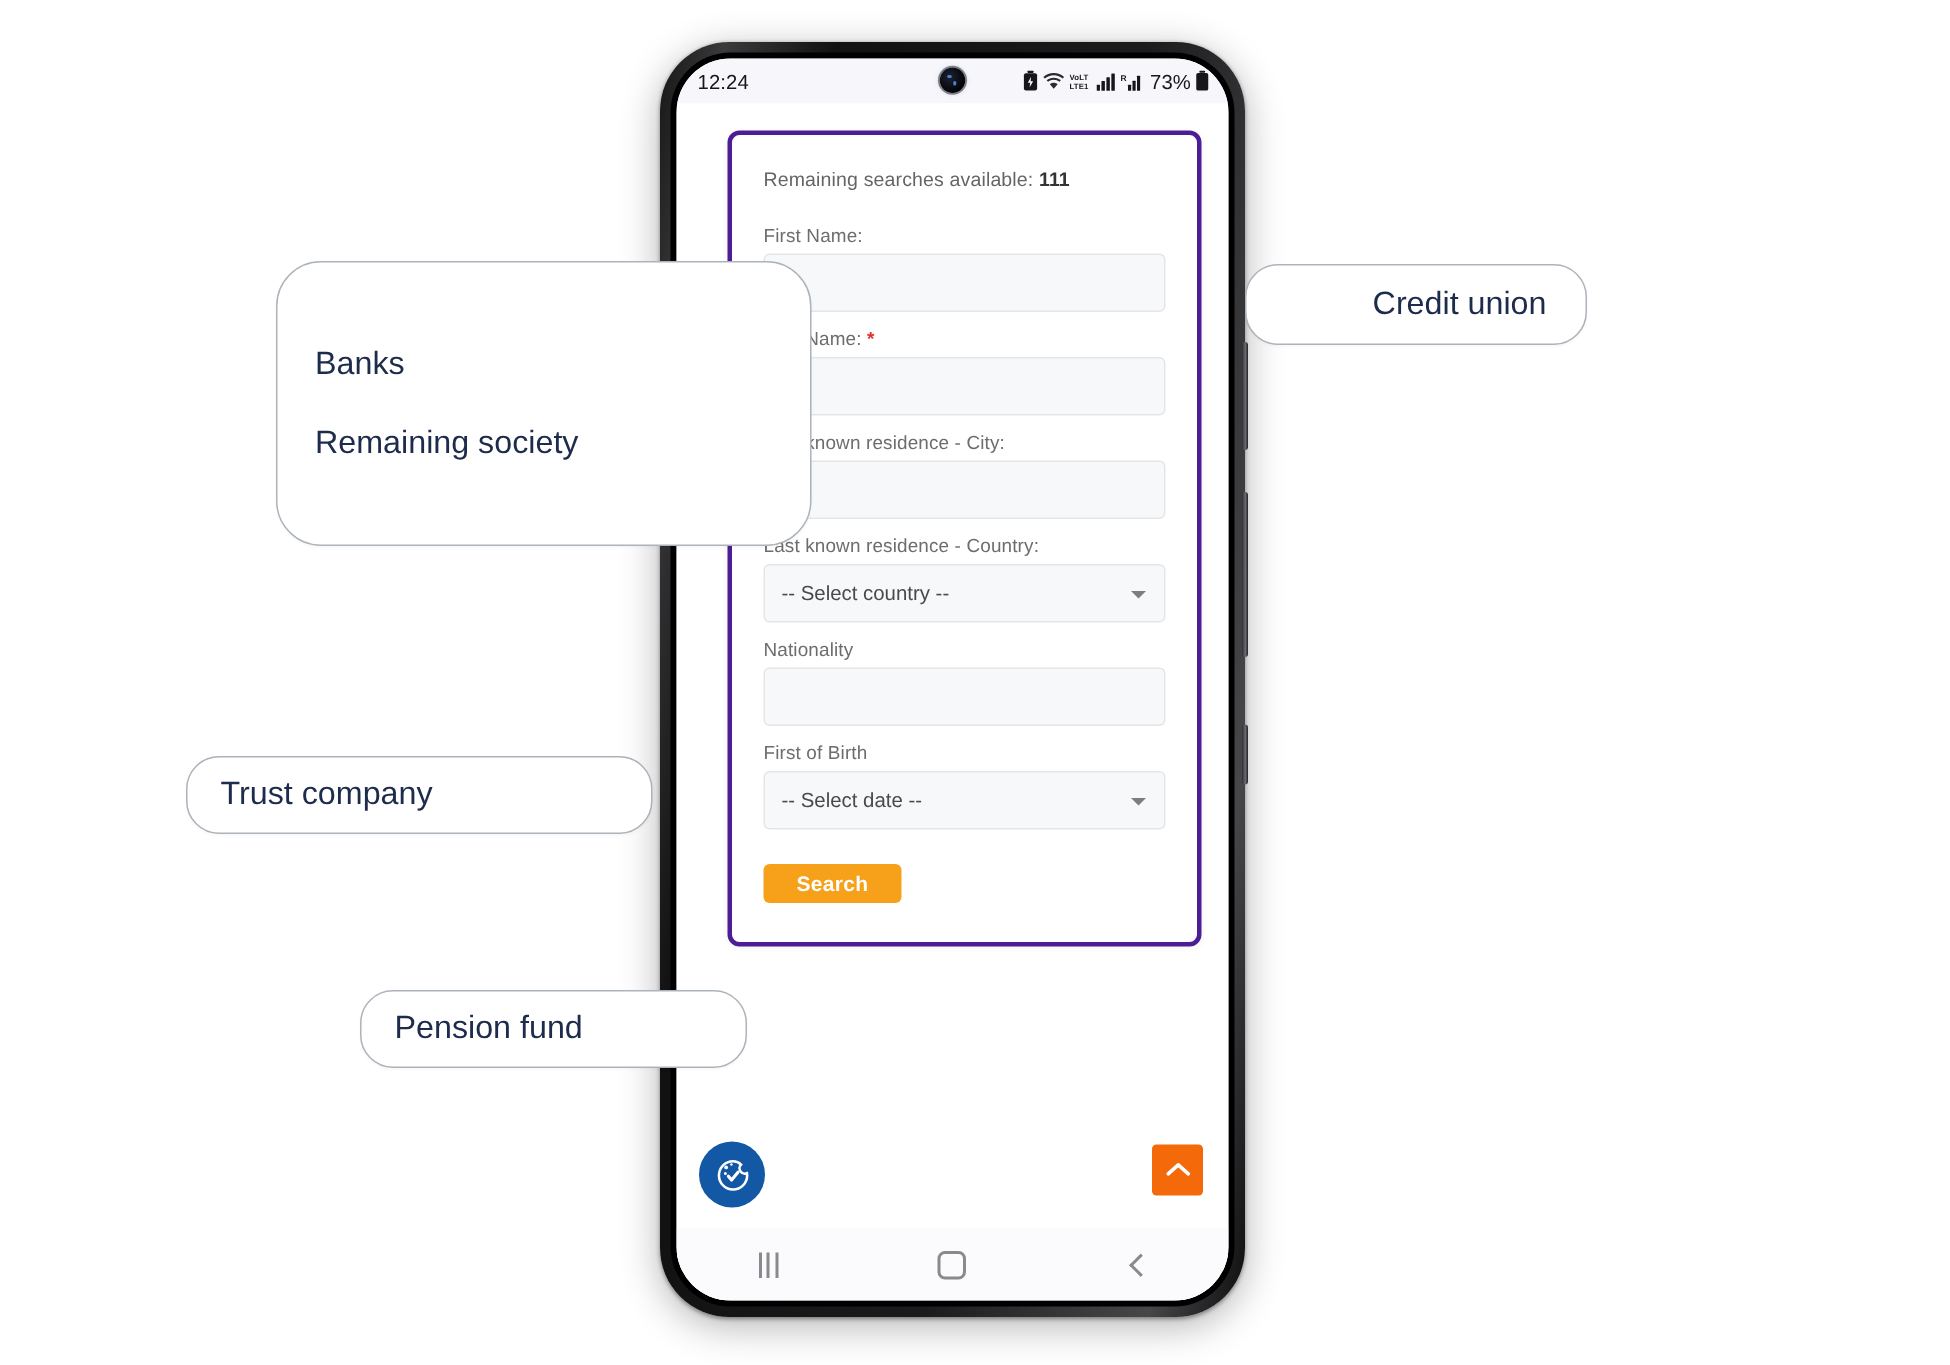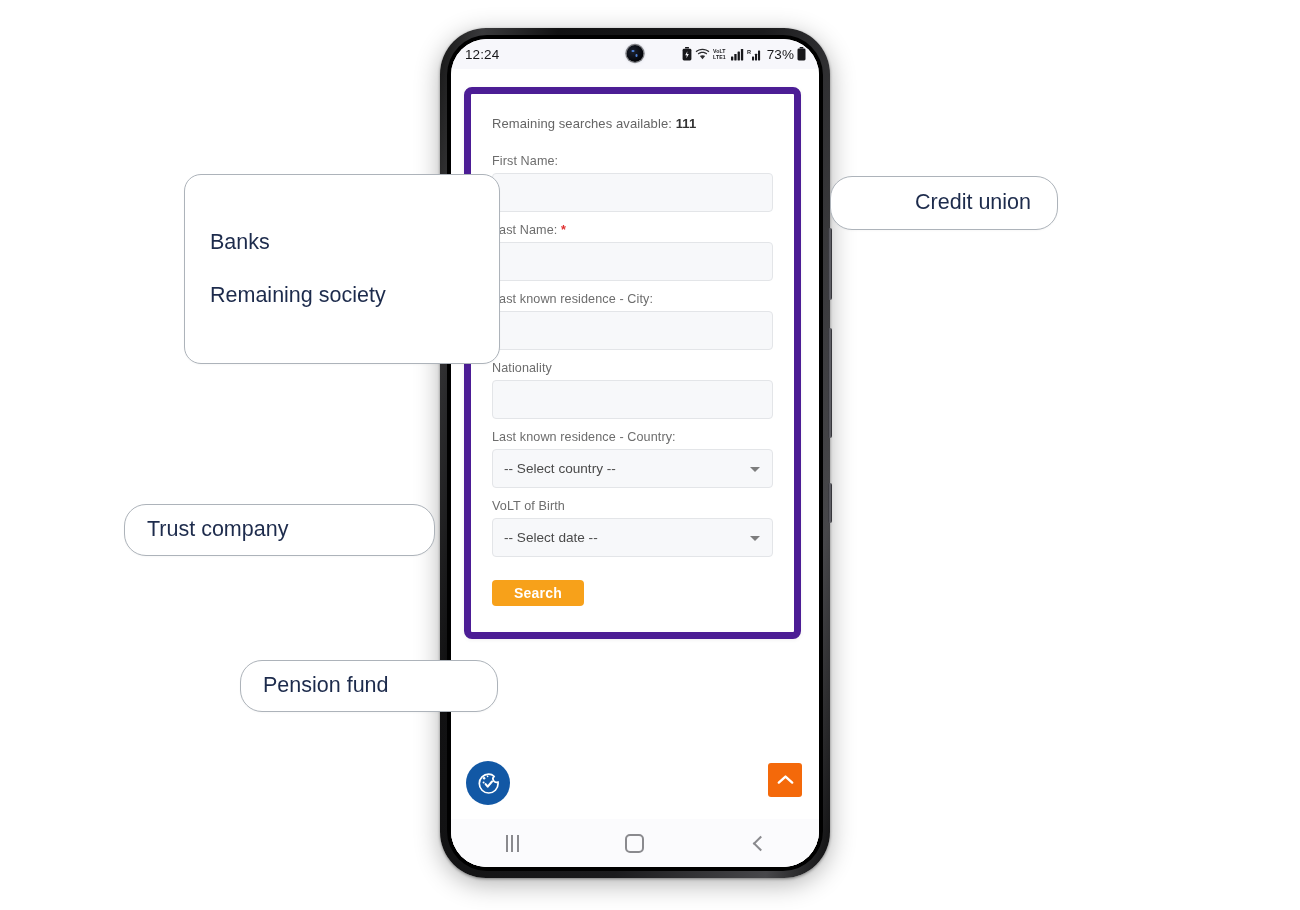--- a/index.html
+++ b/index.html
@@ -78,23 +78,23 @@
 
   
   #page-body {
     position: relative;
     height: calc(100% - 30px);
     background: #ffffff;
     overflow: hidden;
   }
   #form-card {
     position: absolute;
-    left: 13px; top: 18px; right: 18px;
+    left: 34px; top: 18px; right: 18px;
     background: #ffffff;
-    border: 7px solid #4c1d95;
+    border: 3px solid #4c1d95;
     border-radius: 8px;
     box-shadow: 0 1px 4px rgba(0,0,0,.06);
     padding: 22px 21px 26px 21px;
   }
   #remaining-line {
     font-size: 13px; color: #656565;
     margin-bottom: 23px;
     letter-spacing: .1px;
   }
   #remaining-count { font-weight: 700; color: #333; }
@@ -187,22 +187,22 @@
     color: #1d2b4c;
     font-size: 21.5px;
     line-height: 1.55;
     display: flex;
     flex-direction: column;
     justify-content: center;
     box-shadow: 0 1px 2px rgba(0,0,0,.03);
   }
   #callout-left-list {
     left: 184px; top: 174px;
-    width: 316px; height: 190px;
-    border-radius: 17px;
+    width: 357px; height: 190px;
+    border-radius: 30px;
     padding: 0 0 0 25px;
     gap: 20px;
     z-index: 5;
   }
   #callout-credit-union {
     left: 830px; top: 176px;
     width: 228px; height: 54px;
     padding-right: 26px;
     align-items: flex-end;
     z-index: 2;
@@ -338,40 +338,40 @@
             <div class="field field-gap">
               <div class="field-label">
                 <span>Last known residence - City:</span>
               </div>
               <div class="field-input"></div>
             </div>
 
             
             <div class="field field-gap">
               <div class="field-label">
-                <span>Nationality</span>
-              </div>
-              <div class="field-input"></div>
-            </div>
-
-            
-            <div class="field field-gap">
-              <div class="field-label">
                 <span>Last known residence - Country:</span>
               </div>
               <div class="field-select">
                 <span>-- Select country --</span>
                 <span class="select-caret"></span>
               </div>
             </div>
 
             
+            <div class="field field-gap">
+              <div class="field-label">
+                <span>Nationality</span>
+              </div>
+              <div class="field-input"></div>
+            </div>
+
+            
             <div class="field">
               <div class="field-label">
-                <span>VoLT of Birth</span>
+                <span>First of Birth</span>
               </div>
               <div class="field-select">
                 <span>-- Select date --</span>
                 <span class="select-caret"></span>
               </div>
             </div>
 
             <button id="search-button">Search</button>
           </div>
 

